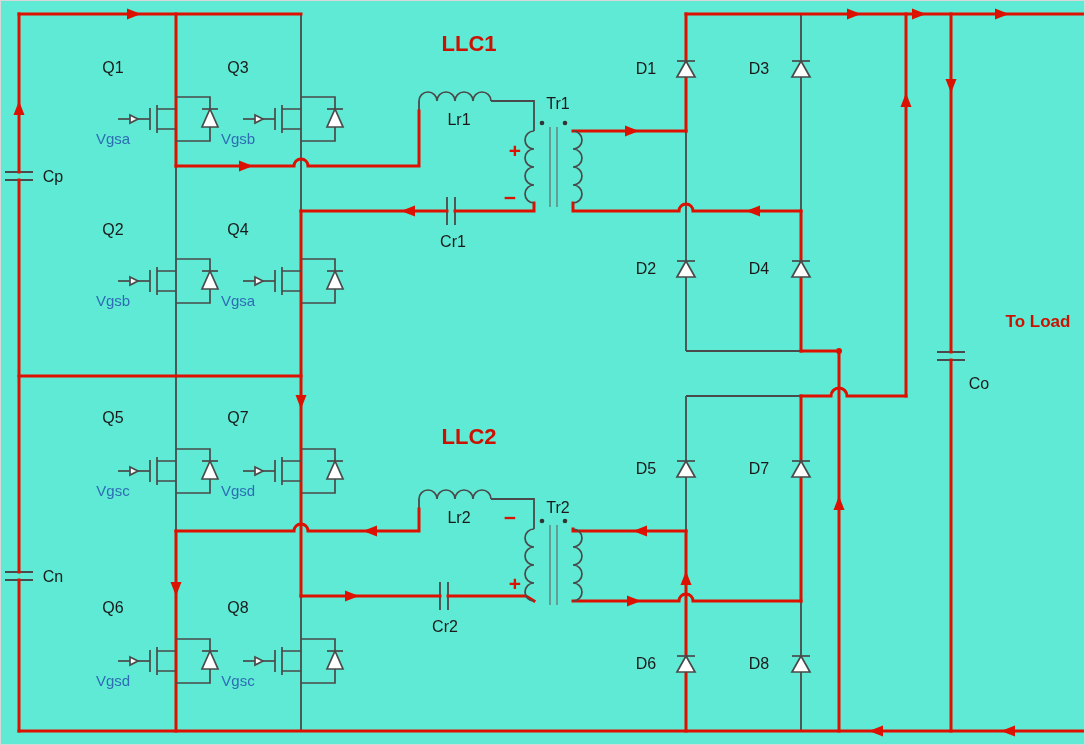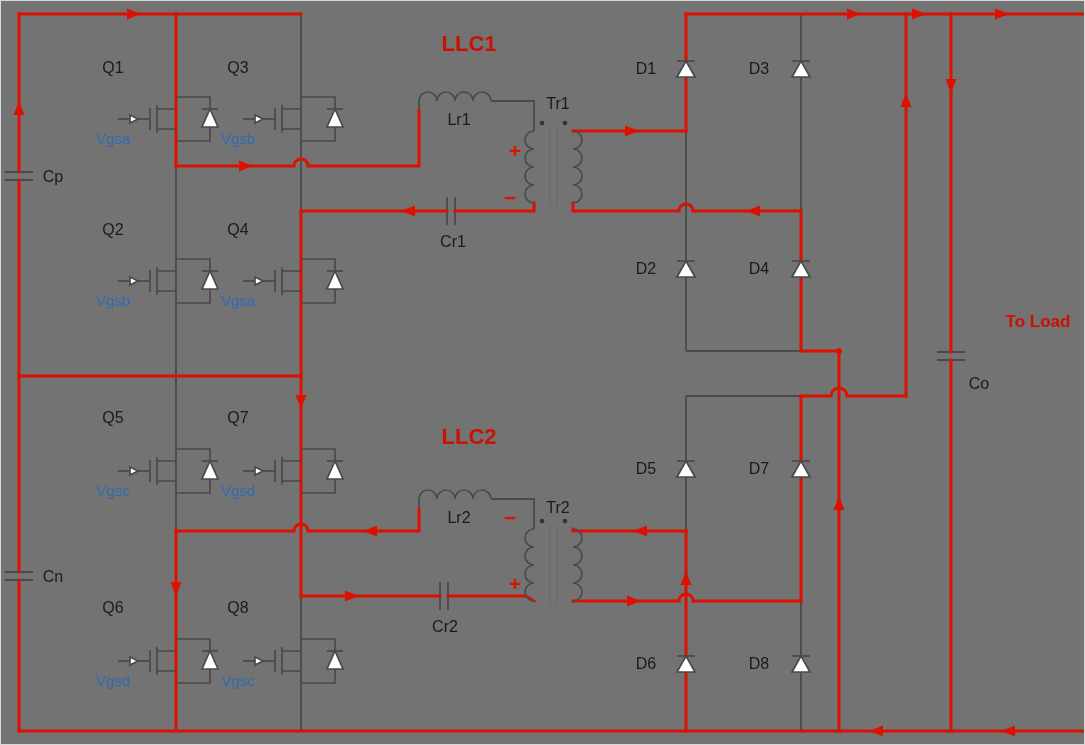--- a/index.html
+++ b/index.html
@@ -1,16 +1,16 @@
 <!DOCTYPE html>
 <html><head>
 <meta charset="utf-8">
 <style>
   html,body{margin:0;padding:0;background:#ffffff;}
-  .canvas{width:1085px;height:745px;background:#737373;border:1px solid #d8d8d8;box-sizing:border-box;overflow:hidden;}
+  .canvas{width:1085px;height:745px;background:#5eead4;border:1px solid #d8d8d8;box-sizing:border-box;overflow:hidden;}
   svg text{font-family:"Liberation Sans", sans-serif;}
   .lbl{font-size:16px;fill:#1a1a1a;text-anchor:middle;}
   .blue{font-size:15px;fill:#2e6db4;text-anchor:middle;}
   .red-big{font-size:22px;fill:#cc1100;text-anchor:middle;font-weight:600;}
   .red-mid{font-size:17px;fill:#cc1100;text-anchor:middle;font-weight:600;}
   .sign{font-size:21px;fill:#dd1100;font-weight:bold;text-anchor:middle;}
   .blackwire{stroke:#4a4a4a;stroke-width:1.8;fill:none;}
   .thinwire{stroke:#6a6a6a;stroke-width:1.2;fill:none;}
   .redwire{stroke:#dd1100;stroke-width:3;fill:none;stroke-linecap:square;}
 </style>

